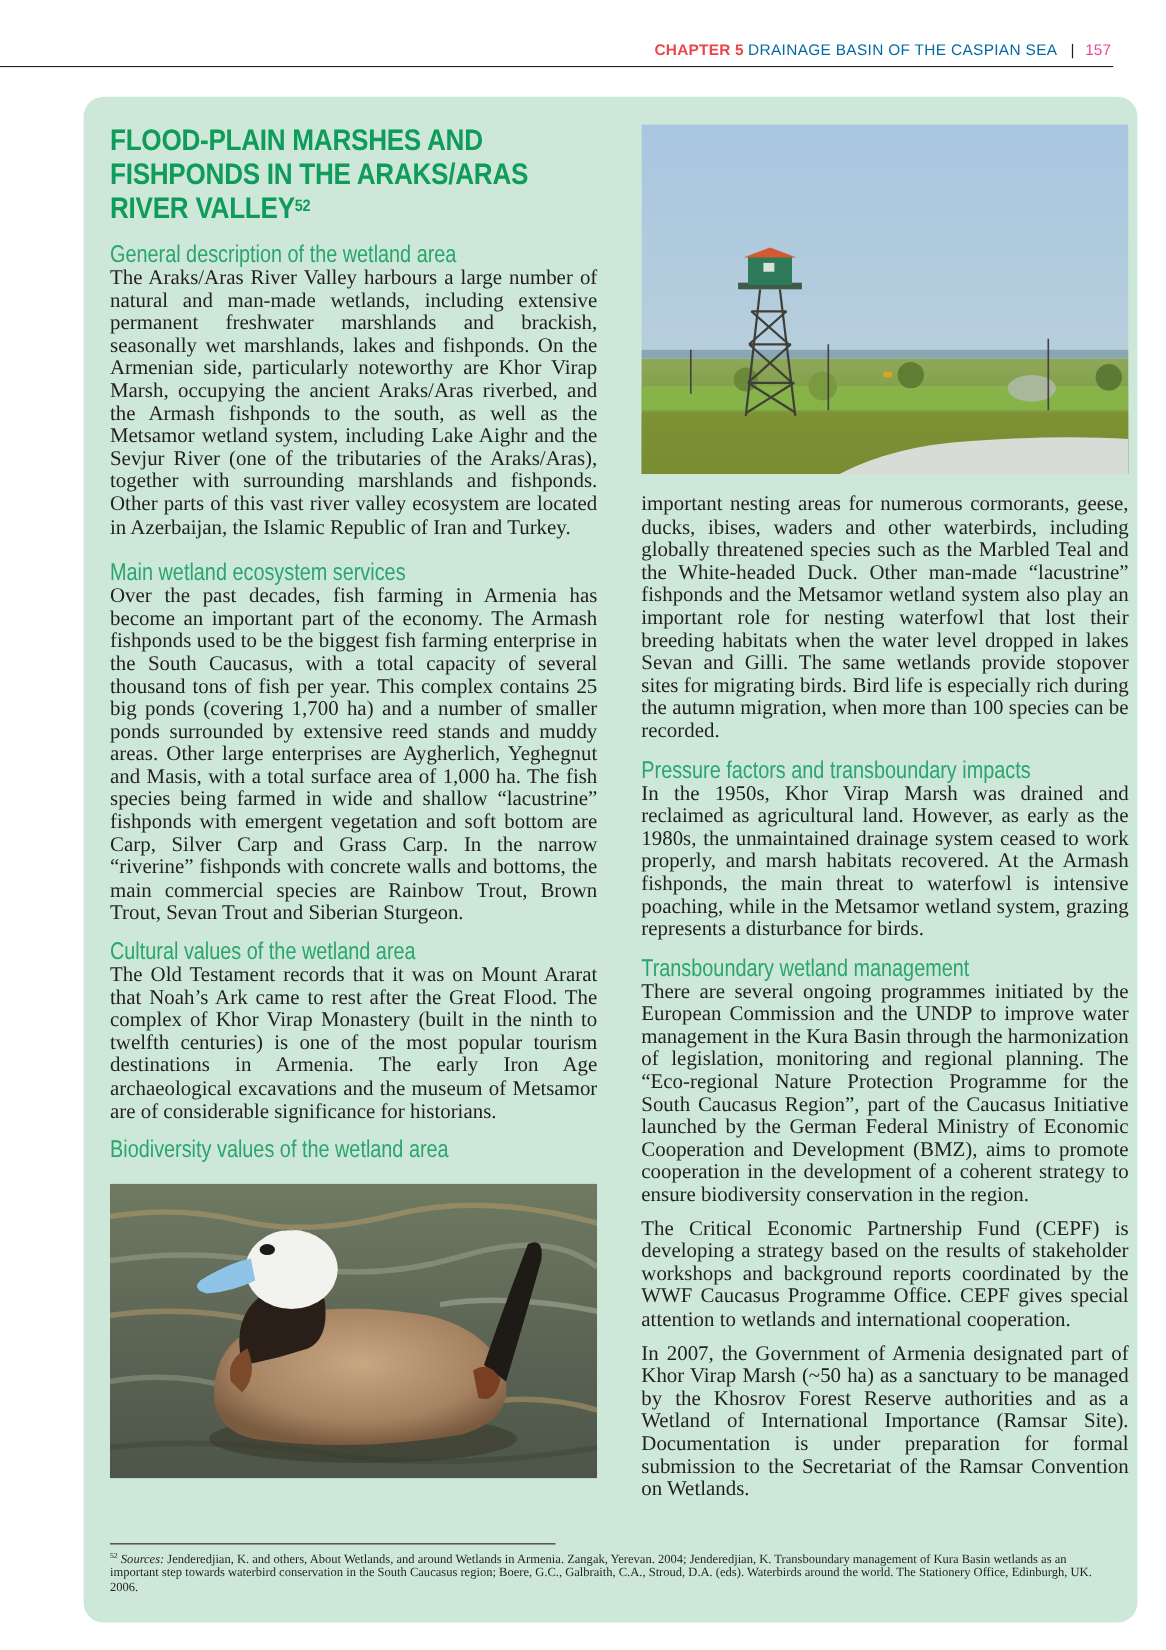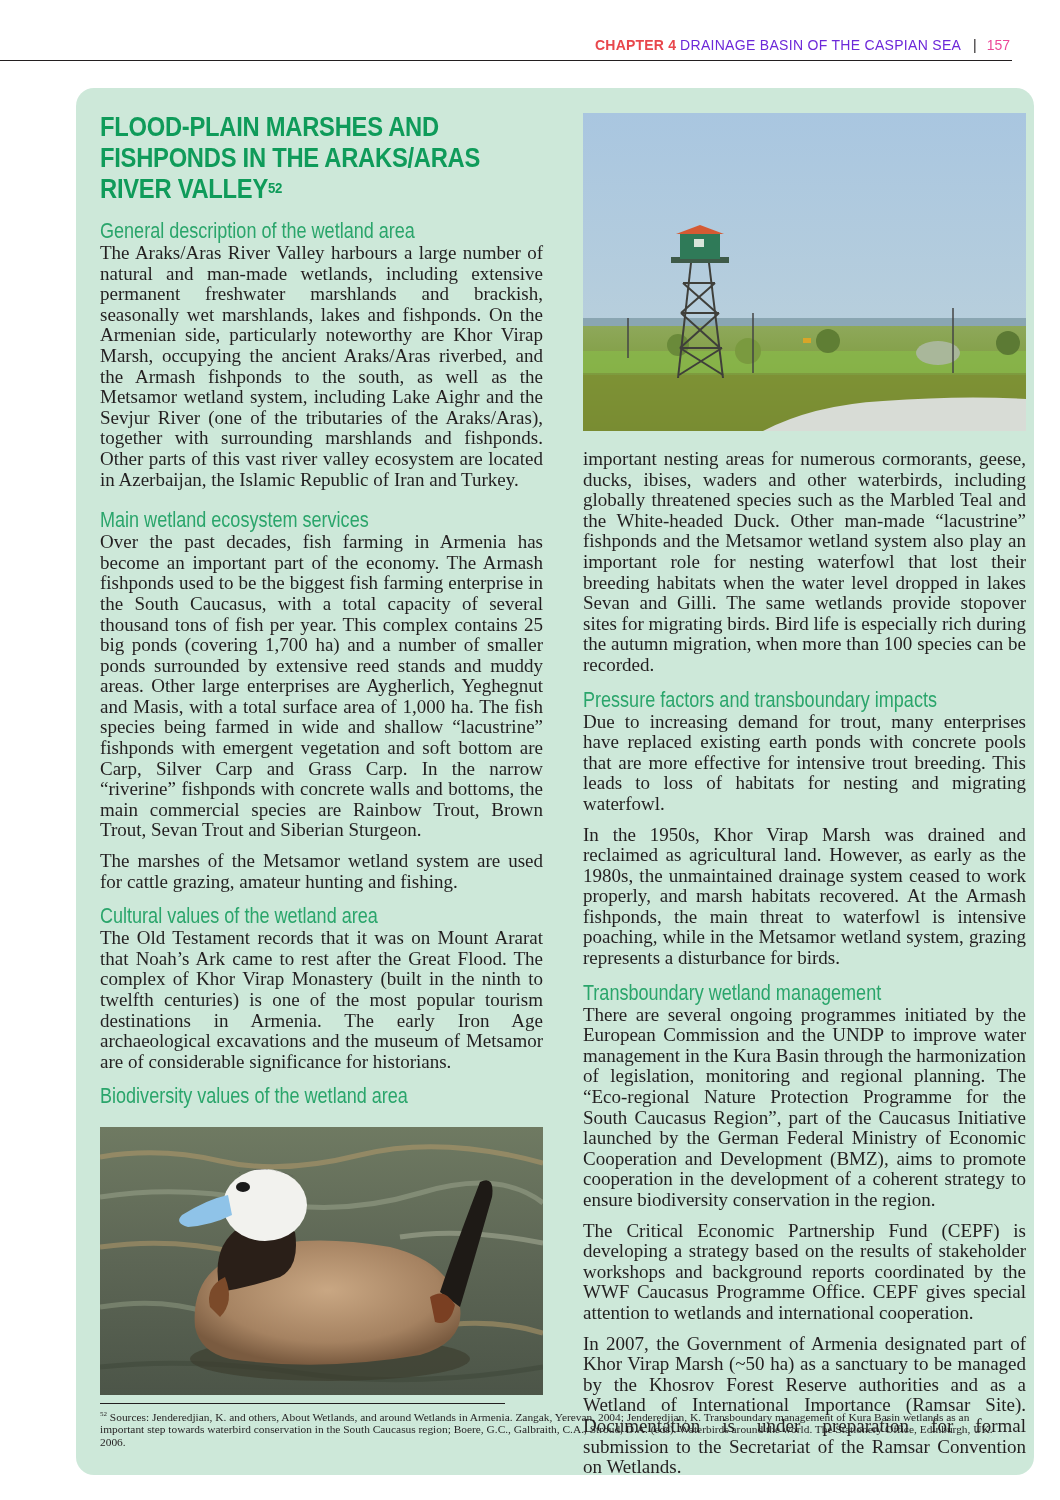--- a/index.html
+++ b/index.html
@@ -6,21 +6,21 @@
   body {
     width: 1060px; height: 1500px; background: #ffffff; position: relative; overflow: hidden;
     font-family: "Liberation Serif", "DejaVu Serif", serif; color: #231f20;
   }
   .running-header {
     position: absolute; top: 34px; right: 50px; height: 22px;
     font-family: "Liberation Sans", "DejaVu Sans", sans-serif; font-size: 14px;
     white-space: nowrap; line-height: 22px;
   }
   .running-header .chap { color: #e8474c; font-weight: bold; letter-spacing: 0.2px; }
-  .running-header .title { color: #6d28d9; letter-spacing: 0.3px; }
+  .running-header .title { color: #0369a1; letter-spacing: 0.3px; }
   .running-header .sep { color: #231f20; margin: 0 6px 0 8px; }
   .running-header .page { color: #ec4899; }
   .header-rule { position: absolute; top: 60px; left: 0; width: 1012px; height: 1px; background: #231f20; }
 
   .box {
     position: absolute; left: 76px; top: 88px; width: 958px; height: 1387px;
     background: #cde8d9; border-radius: 18px;
   }
   .col { position: absolute; }
   .col-left { left: 100px; top: 112px; width: 443px; }
@@ -47,45 +47,44 @@
   .photo { position: relative; overflow: hidden; }
   .photo-tower { width: 443px; height: 318px; margin: 1px 0 18px 0; }
   .photo-duck { width: 443px; height: 268px; margin-top: 19px; }
 
   .footnote-rule { position: absolute; left: 100px; top: 1403px; width: 405px; height: 1px; background: #231f20; }
   .footnote {
     position: absolute; left: 100px; top: 1408px; width: 900px;
     font-size: 11.4px; line-height: 12.6px; color: #231f20;
   }
   .footnote sup { font-size: 7px; }
-  .footnote .lead { }
+  .footnote .lead { font-style: italic; }
 </style>
 </head>
 <body>
 
 <div class="running-header">
-  <span class="chap">CHAPTER 4</span>
+  <span class="chap">CHAPTER 5</span>
   <span class="title">DRAINAGE BASIN OF THE CASPIAN SEA</span>
   <span class="sep">|</span>
   <span class="page">157</span>
 </div>
 <div class="header-rule"></div>
 
 <div class="box"></div>
 
 <div class="col col-left">
   <h1 class="main-title"><span>FLOOD-PLAIN MARSHES AND FISHPONDS IN THE ARAKS/ARAS RIVER VALLEY</span><sup>52</sup></h1>
 
   <h2 class="sec">General description of the wetland area</h2>
   <p class="body">The Araks/Aras River Valley harbours a large number of natural and man-made wetlands, including extensive permanent freshwater marshlands and brackish, seasonally wet marshlands, lakes and fishponds. On the Armenian side, particularly noteworthy are Khor Virap Marsh, occupying the ancient Araks/Aras riverbed, and the Armash fishponds to the south, as well as the Metsamor wetland system, including Lake Aighr and the Sevjur River (one of the tributaries of the Araks/Aras), together with surrounding marshlands and fishponds. Other parts of this vast river valley ecosystem are located in Azerbaijan, the Islamic Republic of Iran and Turkey.</p>
 
   <div class="sec-gap"></div>
   <h2 class="sec">Main wetland ecosystem services</h2>
   <p class="body">Over the past decades, fish farming in Armenia has become an important part of the economy. The Armash fishponds used to be the biggest fish farming enterprise in the South Caucasus, with a total capacity of several thousand tons of fish per year. This complex contains 25 big ponds (covering 1,700 ha) and a number of smaller ponds surrounded by extensive reed stands and muddy areas. Other large enterprises are Aygherlich, Yeghegnut and Masis, with a total surface area of 1,000 ha. The fish species being farmed in wide and shallow “lacustrine” fishponds with emergent vegetation and soft bottom are Carp, Silver Carp and Grass Carp. In the narrow “riverine” fishponds with concrete walls and bottoms, the main commercial species are Rainbow Trout, Brown Trout, Sevan Trout and Siberian Sturgeon.</p>
-  <p class="body">The marshes of the Metsamor wetland system are used for cattle grazing, amateur hunting and fishing.</p>
 
   <div class="sec-gap" style="height:2px"></div>
   <h2 class="sec">Cultural values of the wetland area</h2>
   <p class="body">The Old Testament records that it was on Mount Ararat that Noah’s Ark came to rest after the Great Flood. The complex of Khor Virap Monastery (built in the ninth to twelfth centuries) is one of the most popular tourism destinations in Armenia. The early Iron Age archaeological excavations and the museum of Metsamor are of considerable significance for historians.</p>
 
   <div class="sec-gap" style="height:2px"></div>
   <h2 class="sec">Biodiversity values of the wetland area</h2>
 
   <div class="photo photo-duck">
     <svg width="443" height="268" viewBox="0 0 443 268">
@@ -172,21 +171,20 @@
       <rect x="97" y="120" width="40" height="26" fill="#2f7a58"></rect>
       <rect x="111" y="126" width="10" height="8" fill="#d8e4da"></rect>
       <path d="M93 121 L117 112 L141 121 Z" fill="#d55a33"></path>
     </svg>
   </div>
 
   <p class="body">important nesting areas for numerous cormorants, geese, ducks, ibises, waders and other waterbirds, including globally threatened species such as the Marbled Teal and the White-headed Duck. Other man-made “lacustrine” fishponds and the Metsamor wetland system also play an important role for nesting waterfowl that lost their breeding habitats when the water level dropped in lakes Sevan and Gilli. The same wetlands provide stopover sites for migrating birds. Bird life is especially rich during the autumn migration, when more than 100 species can be recorded.</p>
 
   <div class="sec-gap" style="height:2px"></div>
   <h2 class="sec">Pressure factors and transboundary impacts</h2>
-  <p class="body">Due to increasing demand for trout, many enterprises have replaced existing earth ponds with concrete pools that are more effective for intensive trout breeding. This leads to loss of habitats for nesting and migrating waterfowl.</p>
   <p class="body">In the 1950s, Khor Virap Marsh was drained and reclaimed as agricultural land. However, as early as the 1980s, the unmaintained drainage system ceased to work properly, and marsh habitats recovered. At the Armash fishponds, the main threat to waterfowl is intensive poaching, while in the Metsamor wetland system, grazing represents a disturbance for birds.</p>
 
   <div class="sec-gap" style="height:2px"></div>
   <h2 class="sec">Transboundary wetland management</h2>
   <p class="body">There are several ongoing programmes initiated by the European Commission and the UNDP to improve water management in the Kura Basin through the harmonization of legislation, monitoring and regional planning. The “Eco-regional Nature Protection Programme for the South Caucasus Region”, part of the Caucasus Initiative launched by the German Federal Ministry of Economic Cooperation and Development (BMZ), aims to promote cooperation in the development of a coherent strategy to ensure biodiversity conservation in the region.</p>
   <p class="body">The Critical Economic Partnership Fund (CEPF) is developing a strategy based on the results of stakeholder workshops and background reports coordinated by the WWF Caucasus Programme Office. CEPF gives special attention to wetlands and international cooperation.</p>
   <p class="body">In 2007, the Government of Armenia designated part of Khor Virap Marsh (~50 ha) as a sanctuary to be managed by the Khosrov Forest Reserve authorities and as a Wetland of International Importance (Ramsar Site). Documentation is under preparation for formal submission to the Secretariat of the Ramsar Convention on Wetlands.</p>
 </div>
 
 <div class="footnote-rule"></div>

